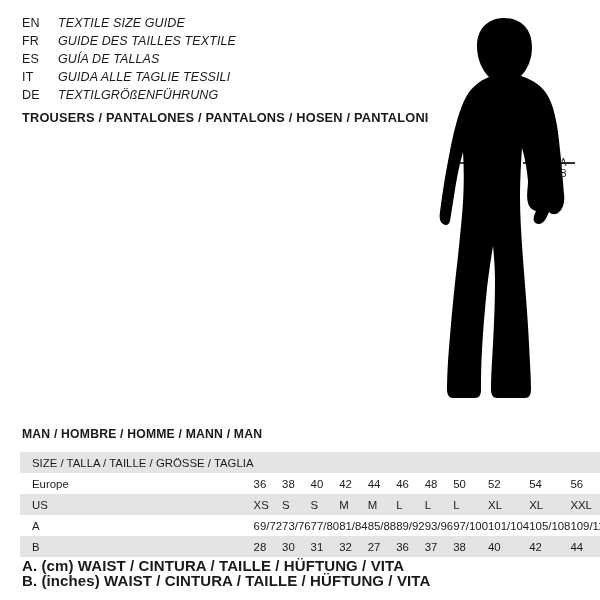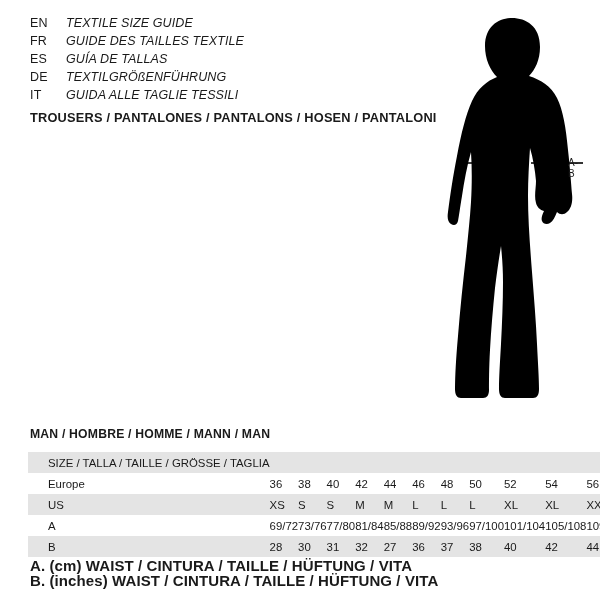--- a/index.html
+++ b/index.html
@@ -10,21 +10,21 @@
   body {
     width: 600px;
     height: 600px;
     font-family: "Liberation Sans", sans-serif;
     color: #1a1a1a;
     position: relative;
     overflow: hidden;
   }
   .page {
     position: absolute;
-    left: 8px; top: 0;
+    left: 0; top: 0;
     width: 560px; height: 600px;
   }
 
   
   .lang-block {
     position: absolute;
     left: 22px;
     top: 16px;
     width: 330px;
   }
@@ -92,21 +92,21 @@
   table.size-table td {
     padding: 2px 0 2px 0;
     white-space: nowrap;
     vertical-align: middle;
     height: 17px;
   }
   table.size-table tr.shaded td {
     background: #e4e4e4;
   }
   table.size-table td.label {
-    padding-left: 20px;
+    padding-left: 12px;
     width: 92px;
   }
   table.size-table td.val {
     width: 52px;
   }
   .hdr-row td { font-weight: normal; }
 
   
   .footnotes {
     position: absolute;
@@ -130,26 +130,26 @@
     </div>
     <div class="lang-row">
       <div class="lang-code">FR</div>
       <div class="lang-text">GUIDE DES TAILLES TEXTILE</div>
     </div>
     <div class="lang-row">
       <div class="lang-code">ES</div>
       <div class="lang-text">GUÍA DE TALLAS</div>
     </div>
     <div class="lang-row">
+      <div class="lang-code">IT</div>
+      <div class="lang-text">GUIDA ALLE TAGLIE TESSILI</div>
+    </div>
+    <div class="lang-row">
       <div class="lang-code">DE</div>
       <div class="lang-text">TEXTILGRÖßENFÜHRUNG</div>
-    </div>
-    <div class="lang-row">
-      <div class="lang-code">IT</div>
-      <div class="lang-text">GUIDA ALLE TAGLIE TESSILI</div>
     </div>
   </div>
 
   <div class="section-title">TROUSERS / PANTALONES / PANTALONS / HOSEN / PANTALONI</div>
 
   <div class="figure-wrap">
     <svg width="175" height="400" viewBox="0 0 175 400">
       <path fill="#000000" d="
         M 62,36
         C 62,16 76,8 89,8

